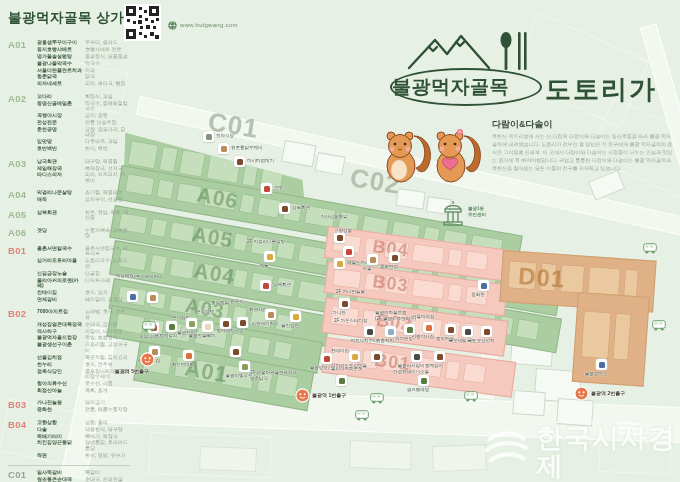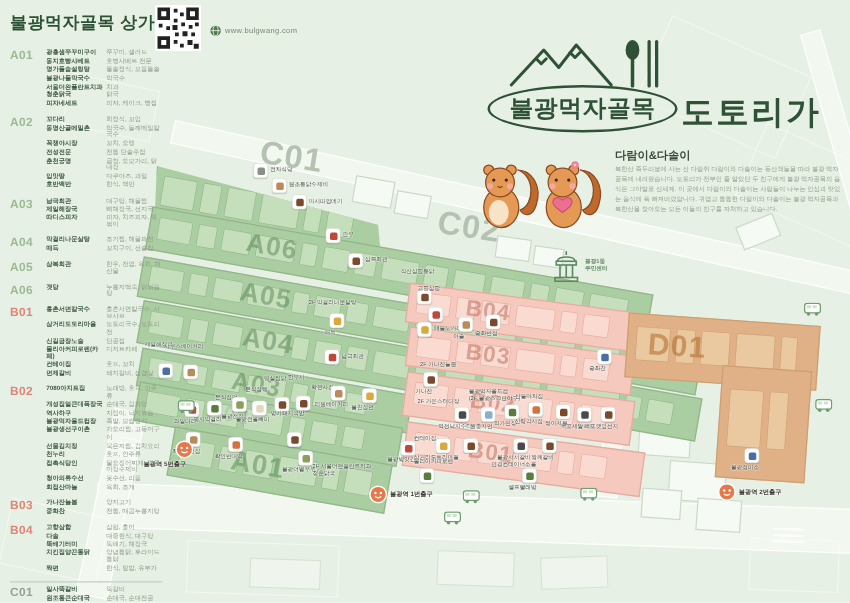--- a/index.html
+++ b/index.html
@@ -42,21 +42,21 @@
              text-shadow:0 0 1.5px #fff,0 0 1.5px #fff;}
   .bus{position:absolute;}
   
   .poster-title{position:absolute;left:8px;top:9px;font-size:13.5px;font-weight:800;color:#2c5134;letter-spacing:.5px;}
   .qr{position:absolute;left:124px;top:4px;}
   .site{position:absolute;left:168px;top:16px;display:flex;align-items:center;gap:3px;}
   .site-url{font-size:6px;color:#6f8c6f;letter-spacing:.3px;}
   .logo-wrap{position:absolute;left:385px;top:30px;width:290px;}
   .logo-art{position:absolute;left:20px;top:2px;}
   .logo-oval{position:absolute;left:5px;top:38px;width:148px;height:34px;border:2.2px solid #2f5136;border-radius:50%;
-             display:flex;align-items:center;justify-content:center;background:rgba(231,240,228,.6);}
+             display:flex;align-items:center;justify-content:flex-start;background:rgba(231,240,228,.6);}
   .logo-word{font-size:19px;font-weight:900;color:#2f5136;letter-spacing:.5px;}
   .logo-sub{position:absolute;left:160px;top:42px;font-size:26px;font-weight:900;color:#2f5136;letter-spacing:2px;}
   
   .mascots{position:absolute;left:384px;top:118px;width:292px;}
   .squirrels{position:absolute;left:0;top:8px;}
   .mascot-heading{position:absolute;left:108px;top:0;font-size:9px;font-weight:800;color:#3c4a3c;}
   .mascot-desc{position:absolute;left:108px;top:14px;width:182px;font-size:5px;line-height:1.6;color:#93a391;}
   
   .sidebar{position:absolute;left:8px;top:40px;width:122px;}
   .dir-section{display:flex;gap:4px;margin-bottom:7px;}
@@ -1046,14 +1046,27 @@
           <line x1="17" y1="12" x2="17" y2="22"></line>
         <rect x="3" y="22" width="18" height="3"></rect>
       </svg>
     </span>
     <div class="lm-label">
       <div>불광1동</div>
       <div>주민센터</div>
     </div>
   </div>
 
+  <div class="watermark">
+    <span>
+      <svg width="46" height="46" viewBox="0 0 48 48" fill="none" stroke="#fff" stroke-width="4.5" stroke-linecap="round">
+        <path d="M8 16 C18 8 34 8 43 15"></path>
+        <path d="M5 27 C17 18 35 18 46 25"></path>
+        <path d="M9 38 C19 30 35 30 43 36"></path>
+      </svg>
+    </span>
+    <div class="wm-text">
+      <div class="wm-slogan">바르고 이로운 경제보도</div>
+      <div class="wm-name">한국시사경제</div>
+    </div>
+  </div>
 
 </div>
 
 </body></html>

